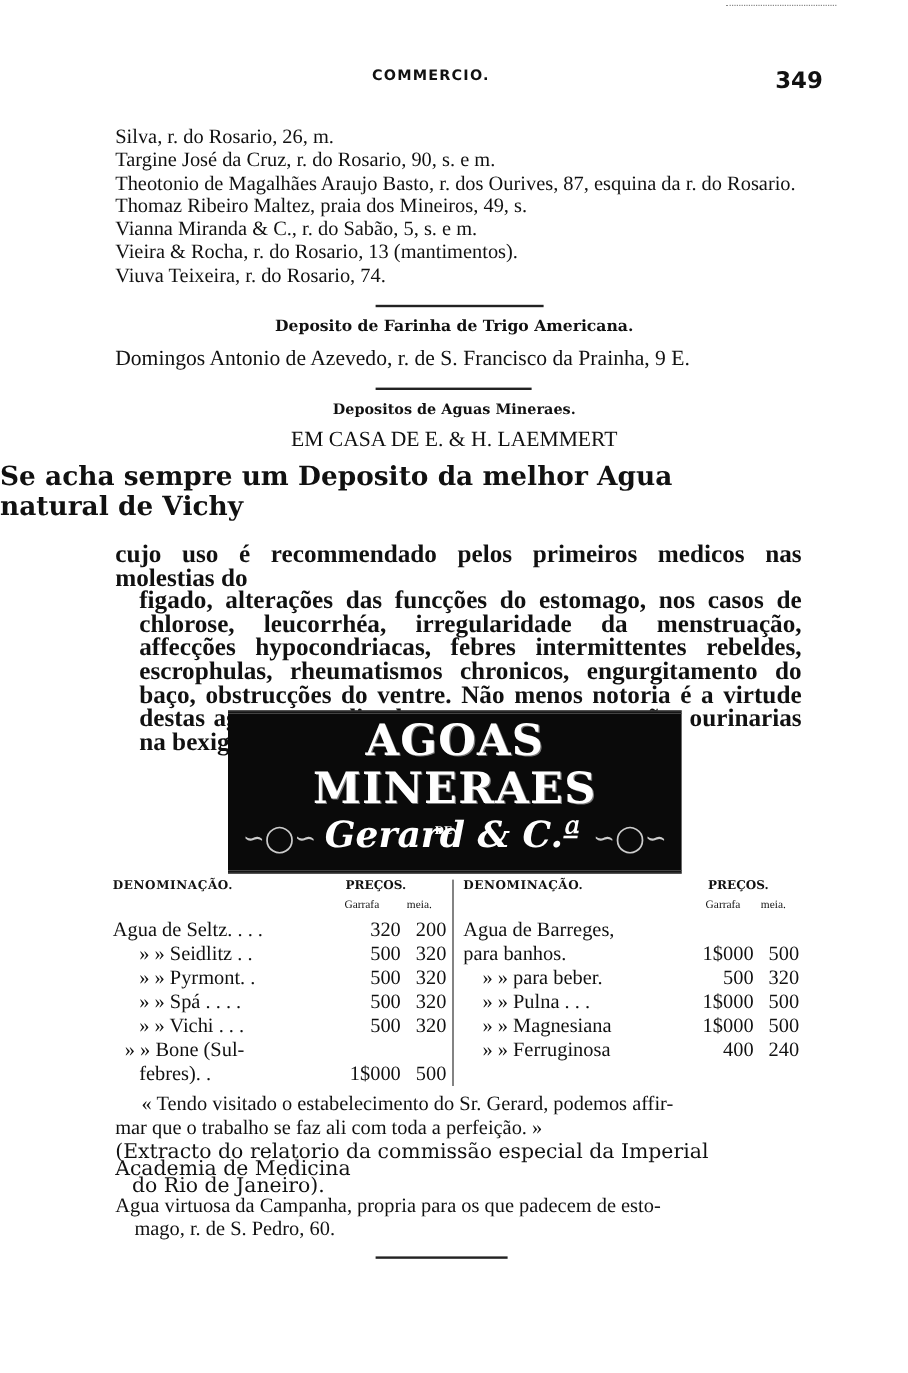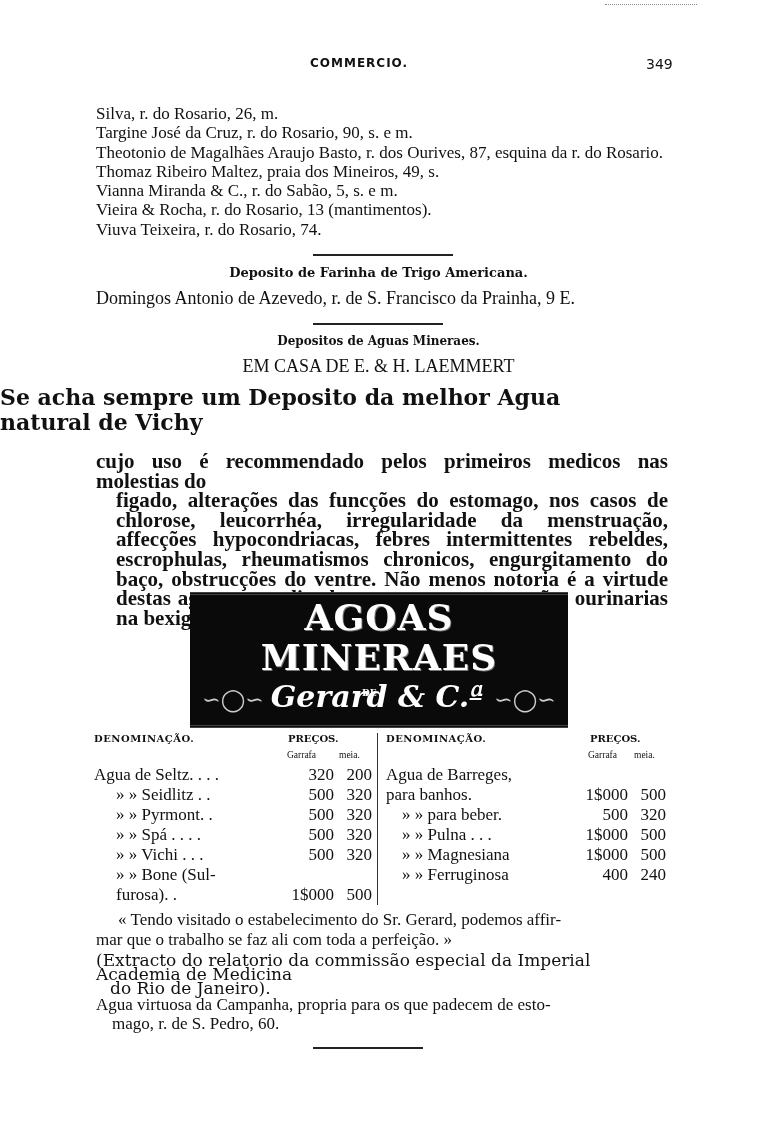--- a/index.html
+++ b/index.html
@@ -4,21 +4,21 @@
 <style>
   html, body { margin: 0; padding: 0; background: #ffffff; }
   body { width: 757px; height: 1144px; position: relative; overflow: hidden;
          font-family: "DejaVu Serif", "Liberation Serif", serif; color: #111; }
   .scan-mark { position: absolute; top: 0; left: 605px; width: 92px; height: 4px;
                border-bottom: 1px dotted #888; }
   .running-head { position: absolute; top: 56px; left: 0; width: 757px; }
   .rh-title { position: absolute; left: 310px; top: 0; font-family: "DejaVu Sans", sans-serif;
               font-weight: bold; font-size: 12px; letter-spacing: 1px; }
   .rh-page { position: absolute; left: 646px; top: 0; font-family: "DejaVu Sans", sans-serif;
-             font-weight: normal; font-size: 14px; }
+             font-weight: bold; font-size: 19px; }
   .entries { position: absolute; left: 96px; top: 104px; width: 580px;
              font-family: "Liberation Serif", serif; font-size: 17px; line-height: 19.3px; }
   .entry { padding-left: 16px; text-indent: -16px; }
   .rule { position: absolute; height: 2px; background: #222; }
   .subhead { position: absolute; left: 0; width: 757px; text-align: center;
              font-family: "DejaVu Serif", serif; font-weight: bold; font-size: 13px; }
   .center-line { position: absolute; left: 0; width: 757px; text-align: center;
                  font-family: "Liberation Serif", serif; font-size: 18px; }
   .headline { position: absolute; left: 0; width: 757px; text-align: left;
               font-family: "DejaVu Serif", serif; font-weight: bold; font-size: 22px; line-height: 24px; }
@@ -132,24 +132,24 @@
     <span class="name" style="left:22px;">»     »  Spá . . . .</span>
     <span class="p1" style="left:180px;">500</span>
     <span class="p2" style="left:244px;">320</span>
   </div>
   <div class="row" style="top:112px;">
     <span class="name" style="left:22px;">»     »  Vichi . . .</span>
     <span class="p1" style="left:180px;">500</span>
     <span class="p2" style="left:244px;">320</span>
   </div>
   <div class="row" style="top:132px;">
-    <span class="name" style="left:22px;text-align:center;">»     »  Bone (Sul-</span>
+    <span class="name" style="left:10px;text-align:center;">»     »  Bone (Sul-</span>
   </div>
   <div class="row" style="top:152px;">
-    <span class="name" style="left:22px;">          furosa). .</span>
+    <span class="name" style="left:22px;">          febres). .</span>
     <span class="p1" style="left:180px;">1$000</span>
     <span class="p2" style="left:244px;">500</span>
   </div>
 </div>
 
 <div class="tbl tbl-right">
   <span class="th-den" style="left:6px;">DENOMINAÇÃO.</span>
   <span class="th-pre" style="left:210px;">PREÇOS.</span>
   <span class="th-sub" style="left:208px;">Garrafa</span>
   <span class="th-sub" style="left:254px;">meia.</span>

